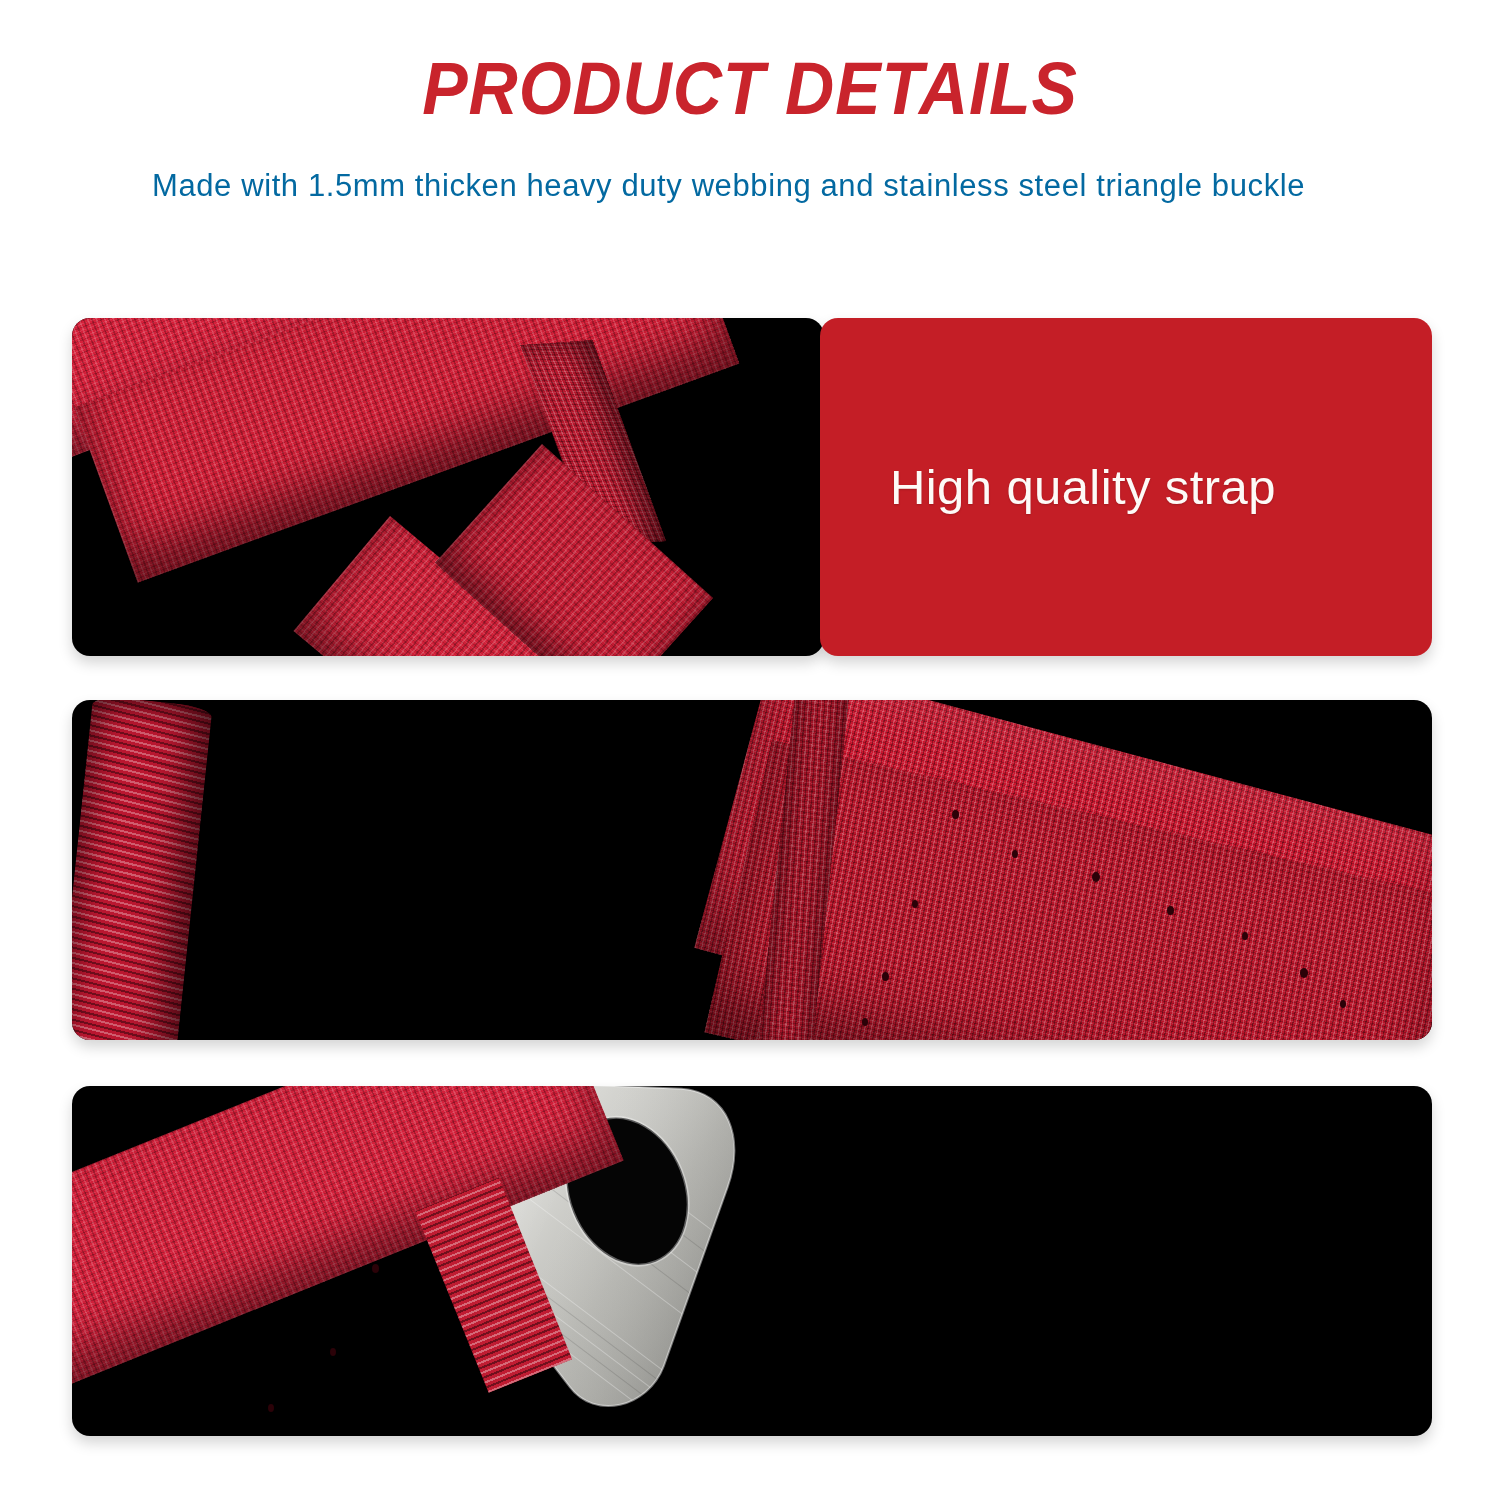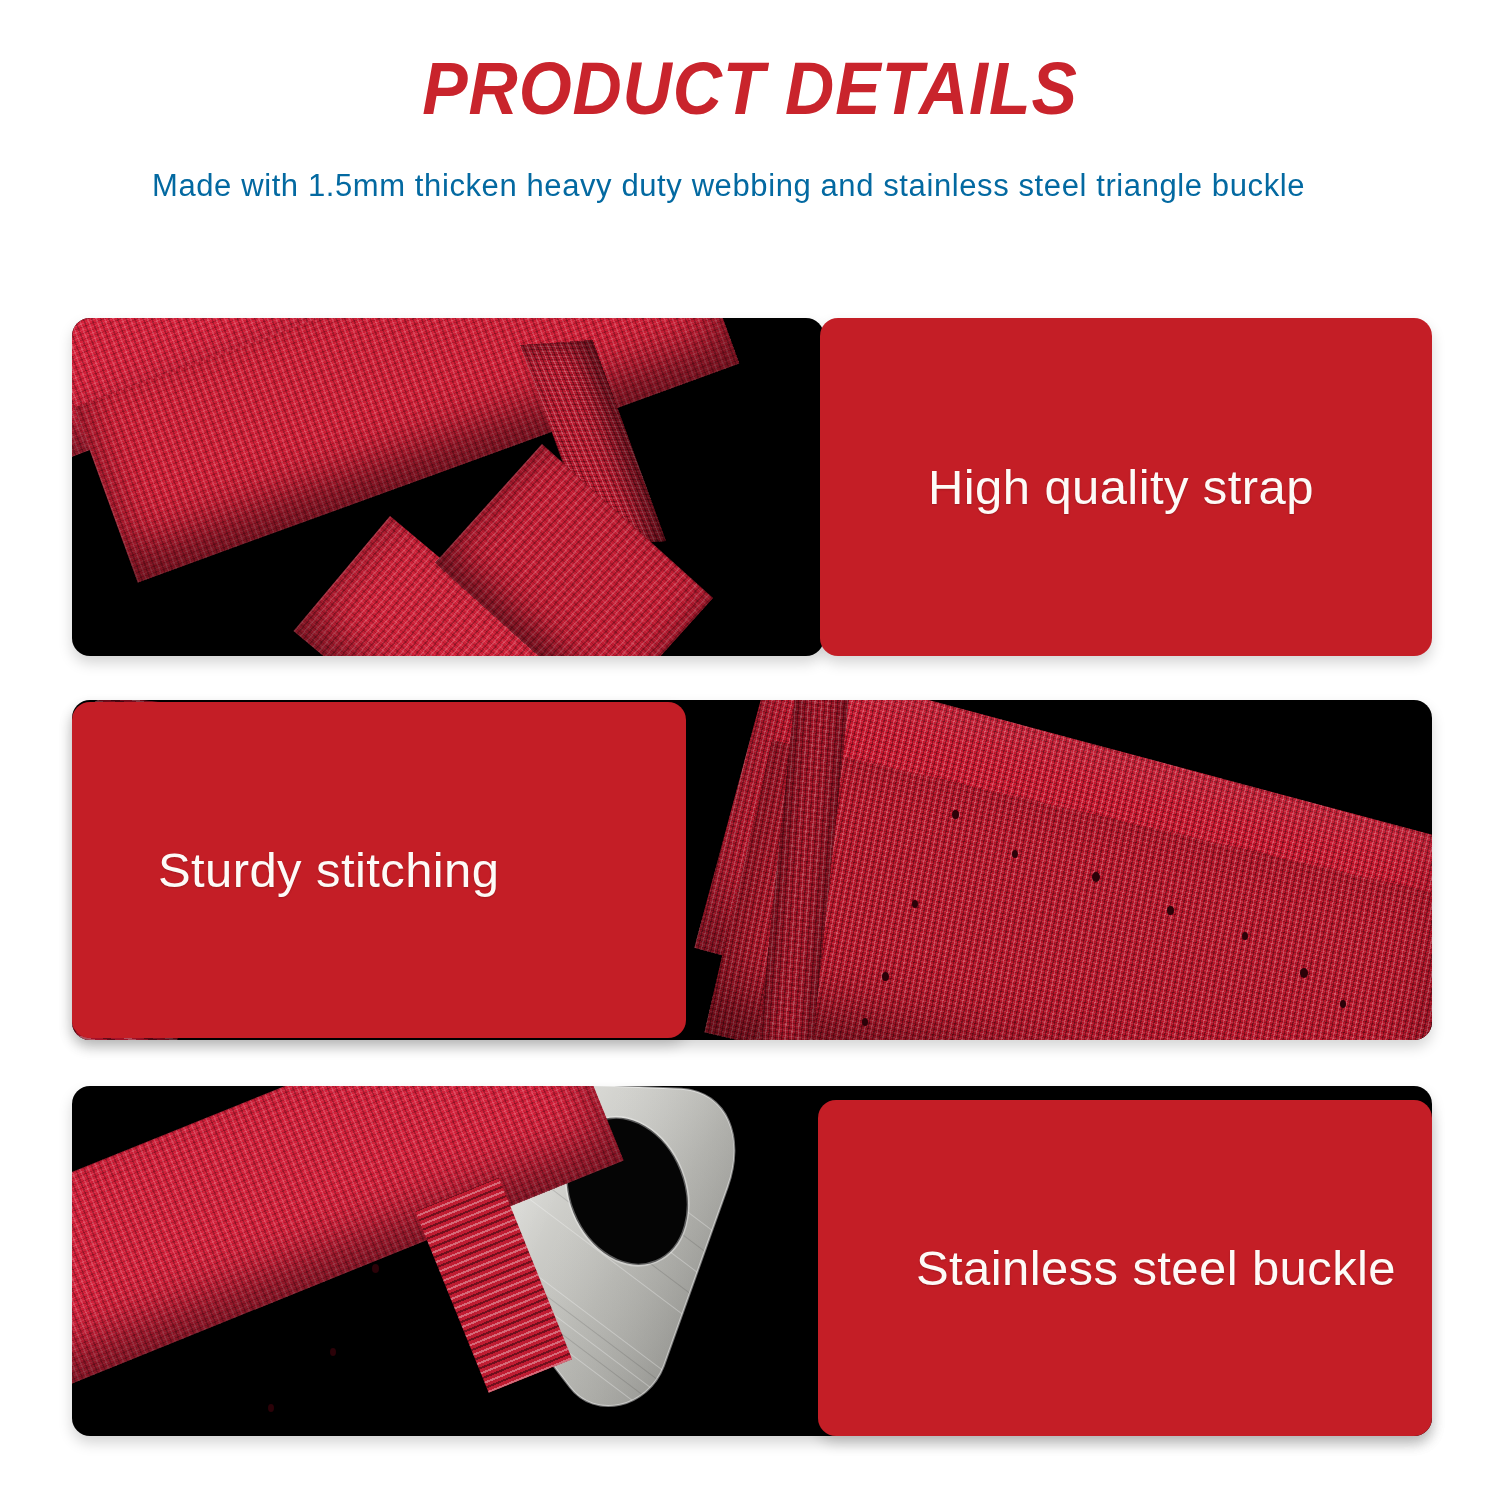--- a/index.html
+++ b/index.html
@@ -79,21 +79,21 @@
     font-family: "Liberation Sans Narrow", "Liberation Sans", sans-serif;
     font-size: 49px;
     font-weight: 400;
     letter-spacing: 0.4px;
     white-space: nowrap;
     text-shadow: 0 1px 2px rgba(0,0,0,0.18);
   }
 
   
   .r1-photo { left: 0;   top: 0; width: 752px; height: 338px; }
-  .r1-card  { left: 748px; top: 0; width: 612px; height: 338px; padding-left: 108px; box-sizing: border-box; align-items: center; }
+  .r1-card  { left: 748px; top: 0; width: 612px; height: 338px; padding-left: 70px; box-sizing: border-box; align-items: center; }
 
   
   .r2-photo { left: 0;   top: 0; width: 1360px; height: 340px; }
   .r2-card  { left: 0;   top: 2px; width: 614px; height: 336px; padding-left: 86px; box-sizing: border-box; }
 
   
   .r3-photo { left: 0;   top: 0; width: 1360px; height: 350px; }
   .r3-card  { left: 746px; top: 14px; width: 614px; height: 336px; padding-left: 98px; box-sizing: border-box; }
 
   
@@ -305,23 +305,20 @@
       <div class="speck" style="left:1095px; top:206px; width:7px;  height:9px;"></div>
       <div class="speck" style="left:1170px; top:232px; width:6px;  height:8px;"></div>
       <div class="speck" style="left:1228px; top:268px; width:8px;  height:10px;"></div>
       <div class="speck" style="left:1268px; top:300px; width:6px;  height:8px;"></div>
       <div class="speck" style="left:840px;  top:200px; width:6px;  height:8px;"></div>
       <div class="speck" style="left:810px;  top:272px; width:7px;  height:9px;"></div>
       <div class="speck" style="left:790px;  top:318px; width:6px;  height:8px;"></div>
     </div>
   </div>
 
-  <div class="label-card r2-card">
-    <span class="label-text">Sturdy stitching</span>
-  </div>
 </div>
 
 <div class="row row-3">
 
   <div class="photo-panel r3-photo">
     <div class="scene">
 
       <div class="r3-buckle">
         <svg width="360" height="370" viewBox="0 0 360 370">
           <defs>
@@ -371,16 +368,13 @@
       </div>
 
       <div class="weave r3-strap"></div>
       <div class="r3-strap-seam"></div>
       <div class="speck" style="left:300px; top:178px; width:7px; height:9px;"></div>
       <div class="speck" style="left:258px; top:262px; width:6px; height:8px;"></div>
       <div class="speck" style="left:196px; top:318px; width:6px; height:8px;"></div>
     </div>
   </div>
 
-  <div class="label-card r3-card">
-    <span class="label-text">Stainless steel buckle</span>
-  </div>
 </div>
 
 </body></html>

